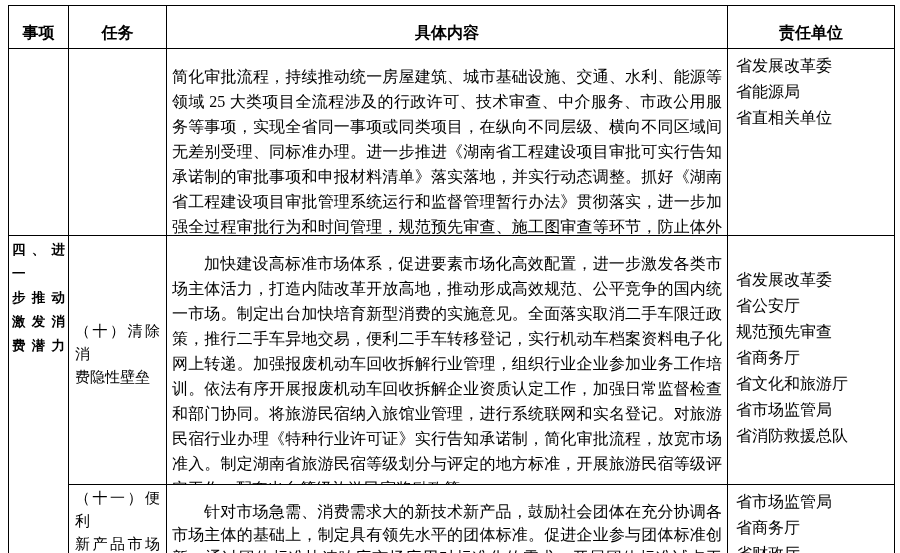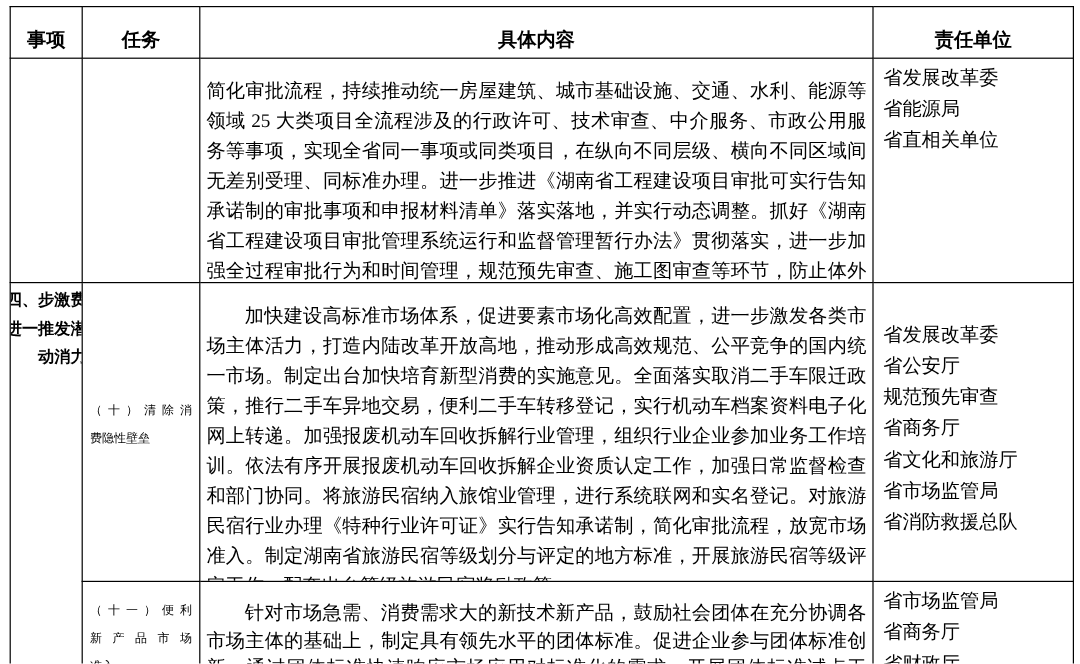--- a/index.html
+++ b/index.html
@@ -51,31 +51,31 @@
   }
   .units.mid{
     display:flex;flex-direction:column;justify-content:center;
     height:236px;
   }
   .units.t1{height:172px;}
   .units.t3{height:92px;}
   
   .itembox{
     height:100%;
-    display:flex;flex-direction:row;justify-content:center;
+    display:flex;flex-direction:column;justify-content:center;
     padding:2px 3px;box-sizing:border-box;
     font-family:"Liberation Sans","DejaVu Sans",sans-serif;
     font-weight:bold;font-size:13.5px;line-height:24px;
   }
   .dist{text-align:justify;text-align-last:justify;}
   
   .taskbox{
     box-sizing:border-box;
     padding:4px 6px;
-    font-size:10px;line-height:23px;
+    font-size:15px;line-height:23px;
   }
   .taskbox.mid{display:flex;flex-direction:column;justify-content:center;}
   .t-r2{height:236px;}
   .t-r3{height:95px;}
   .tline{width:100%;}
   .tline.left{text-align:center;text-align-last:left;}
 </style>
 </head>
 <body>
 

